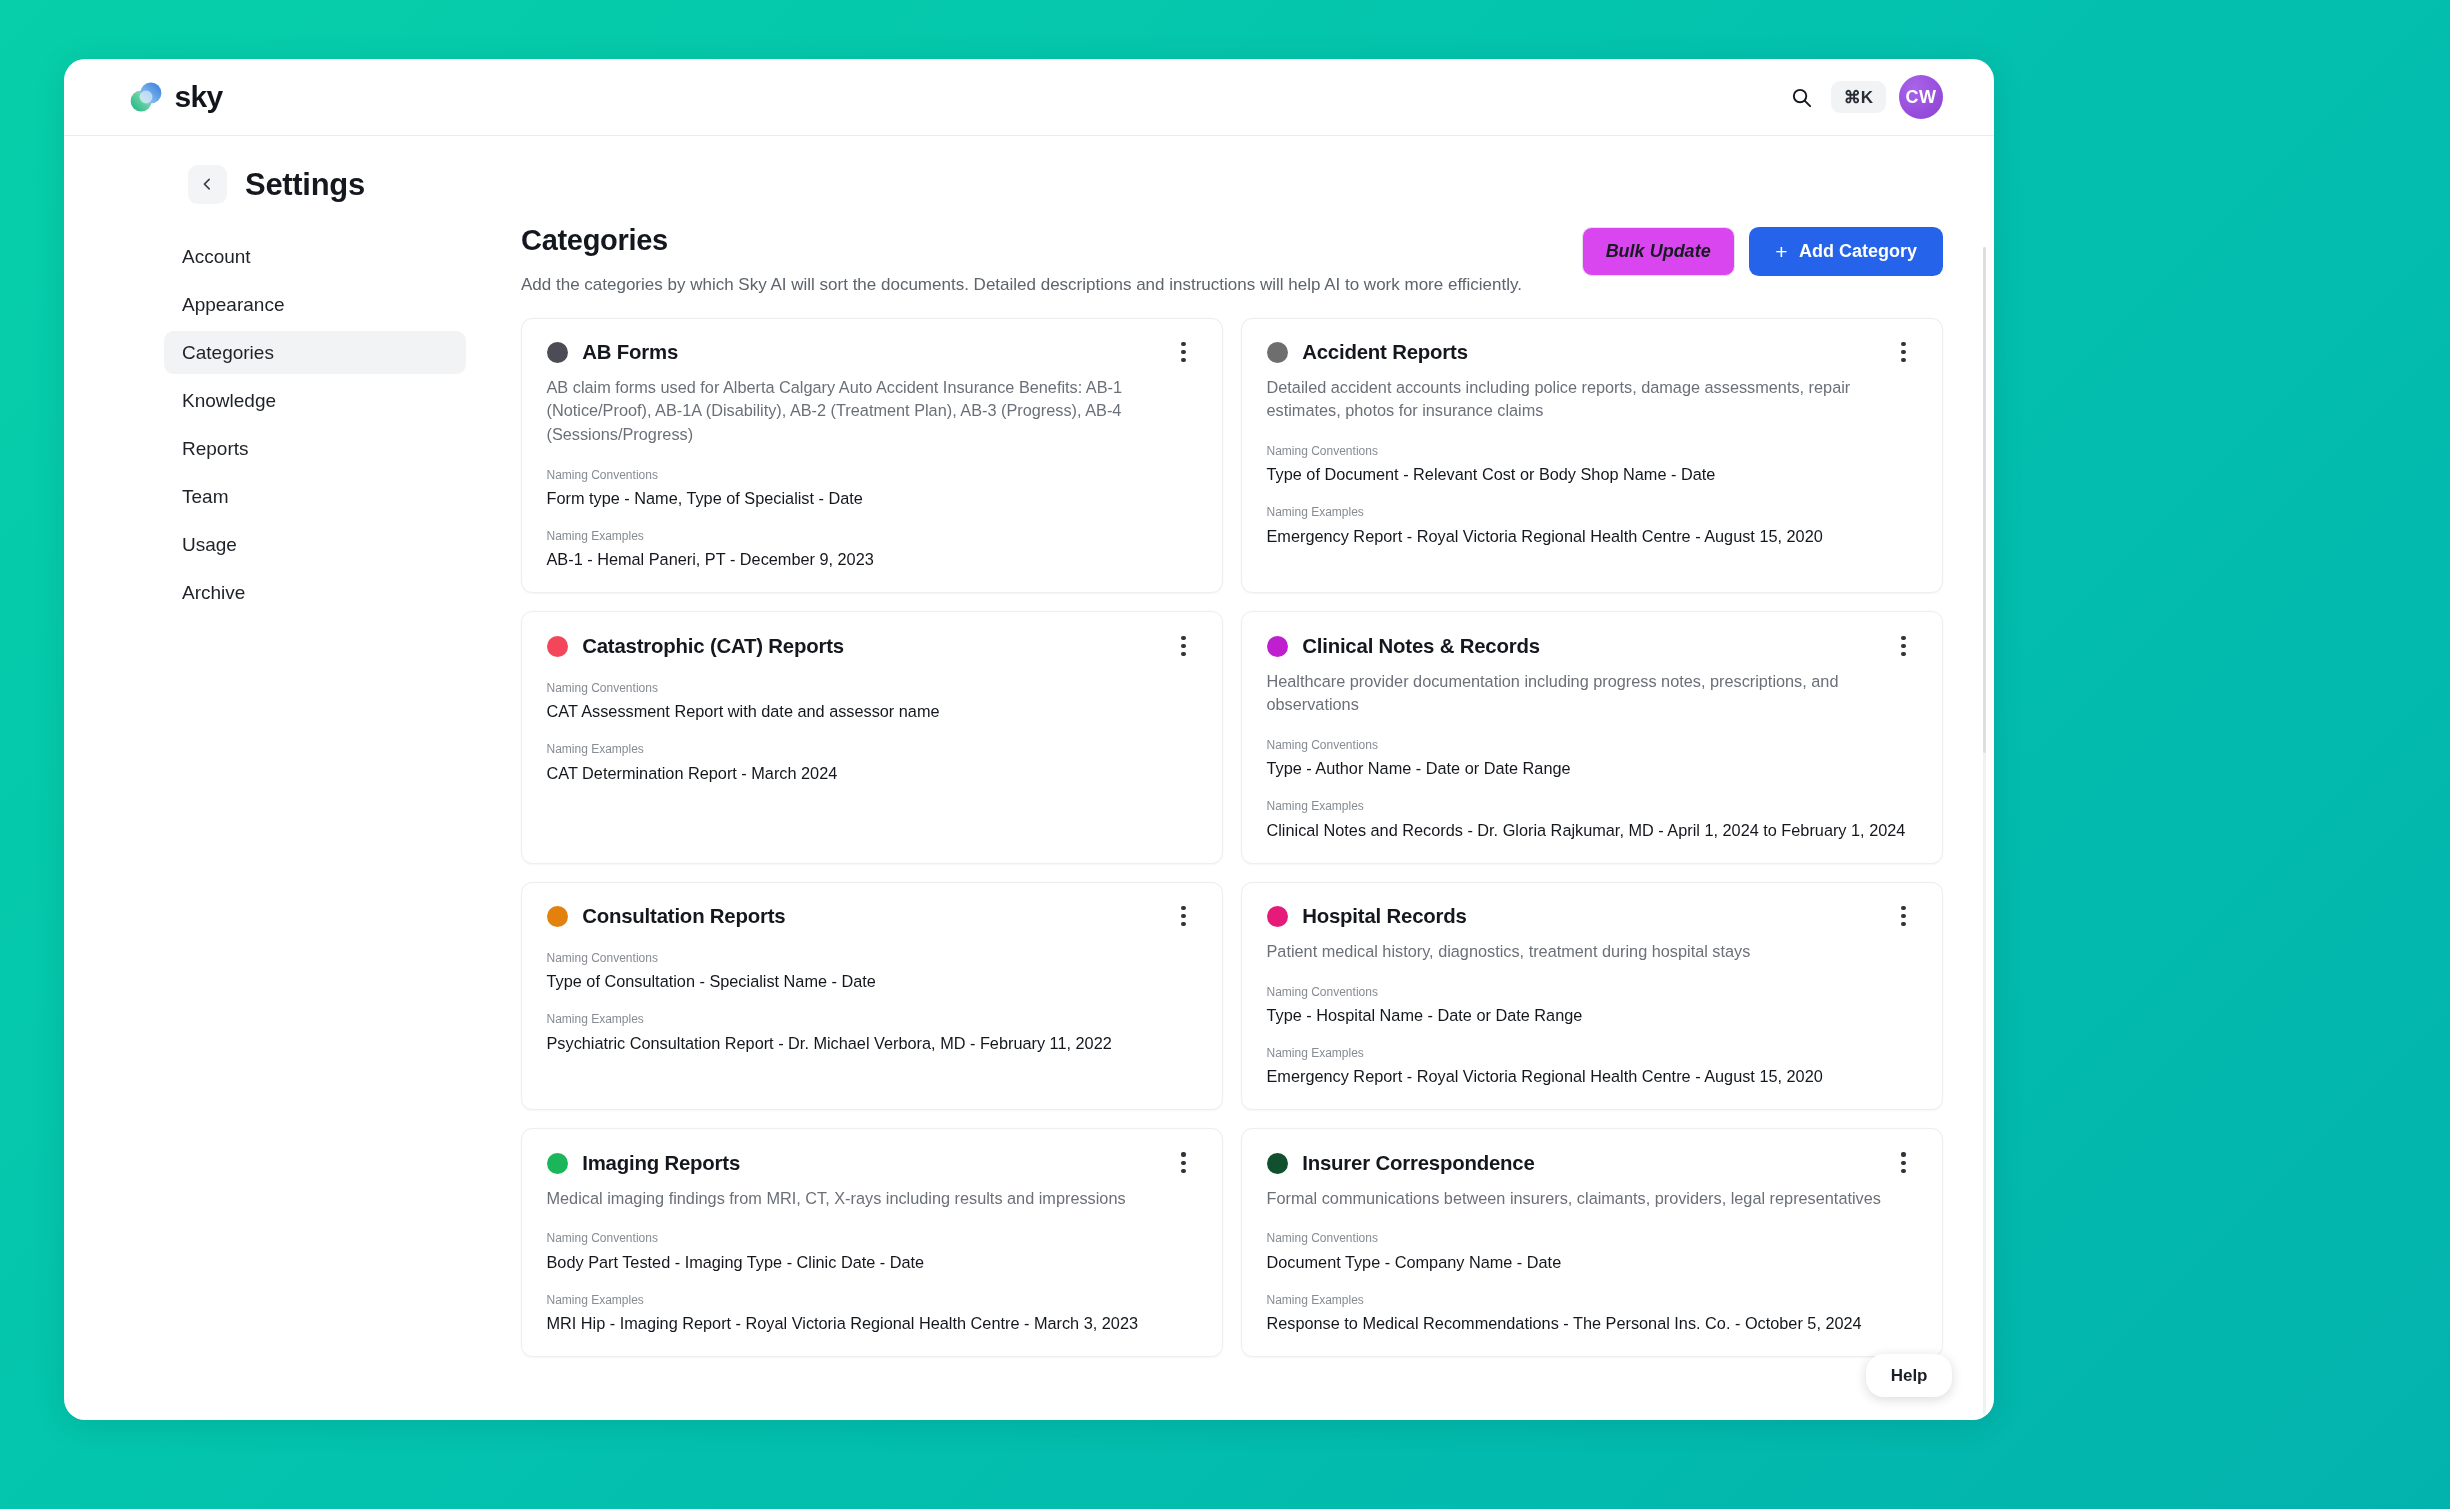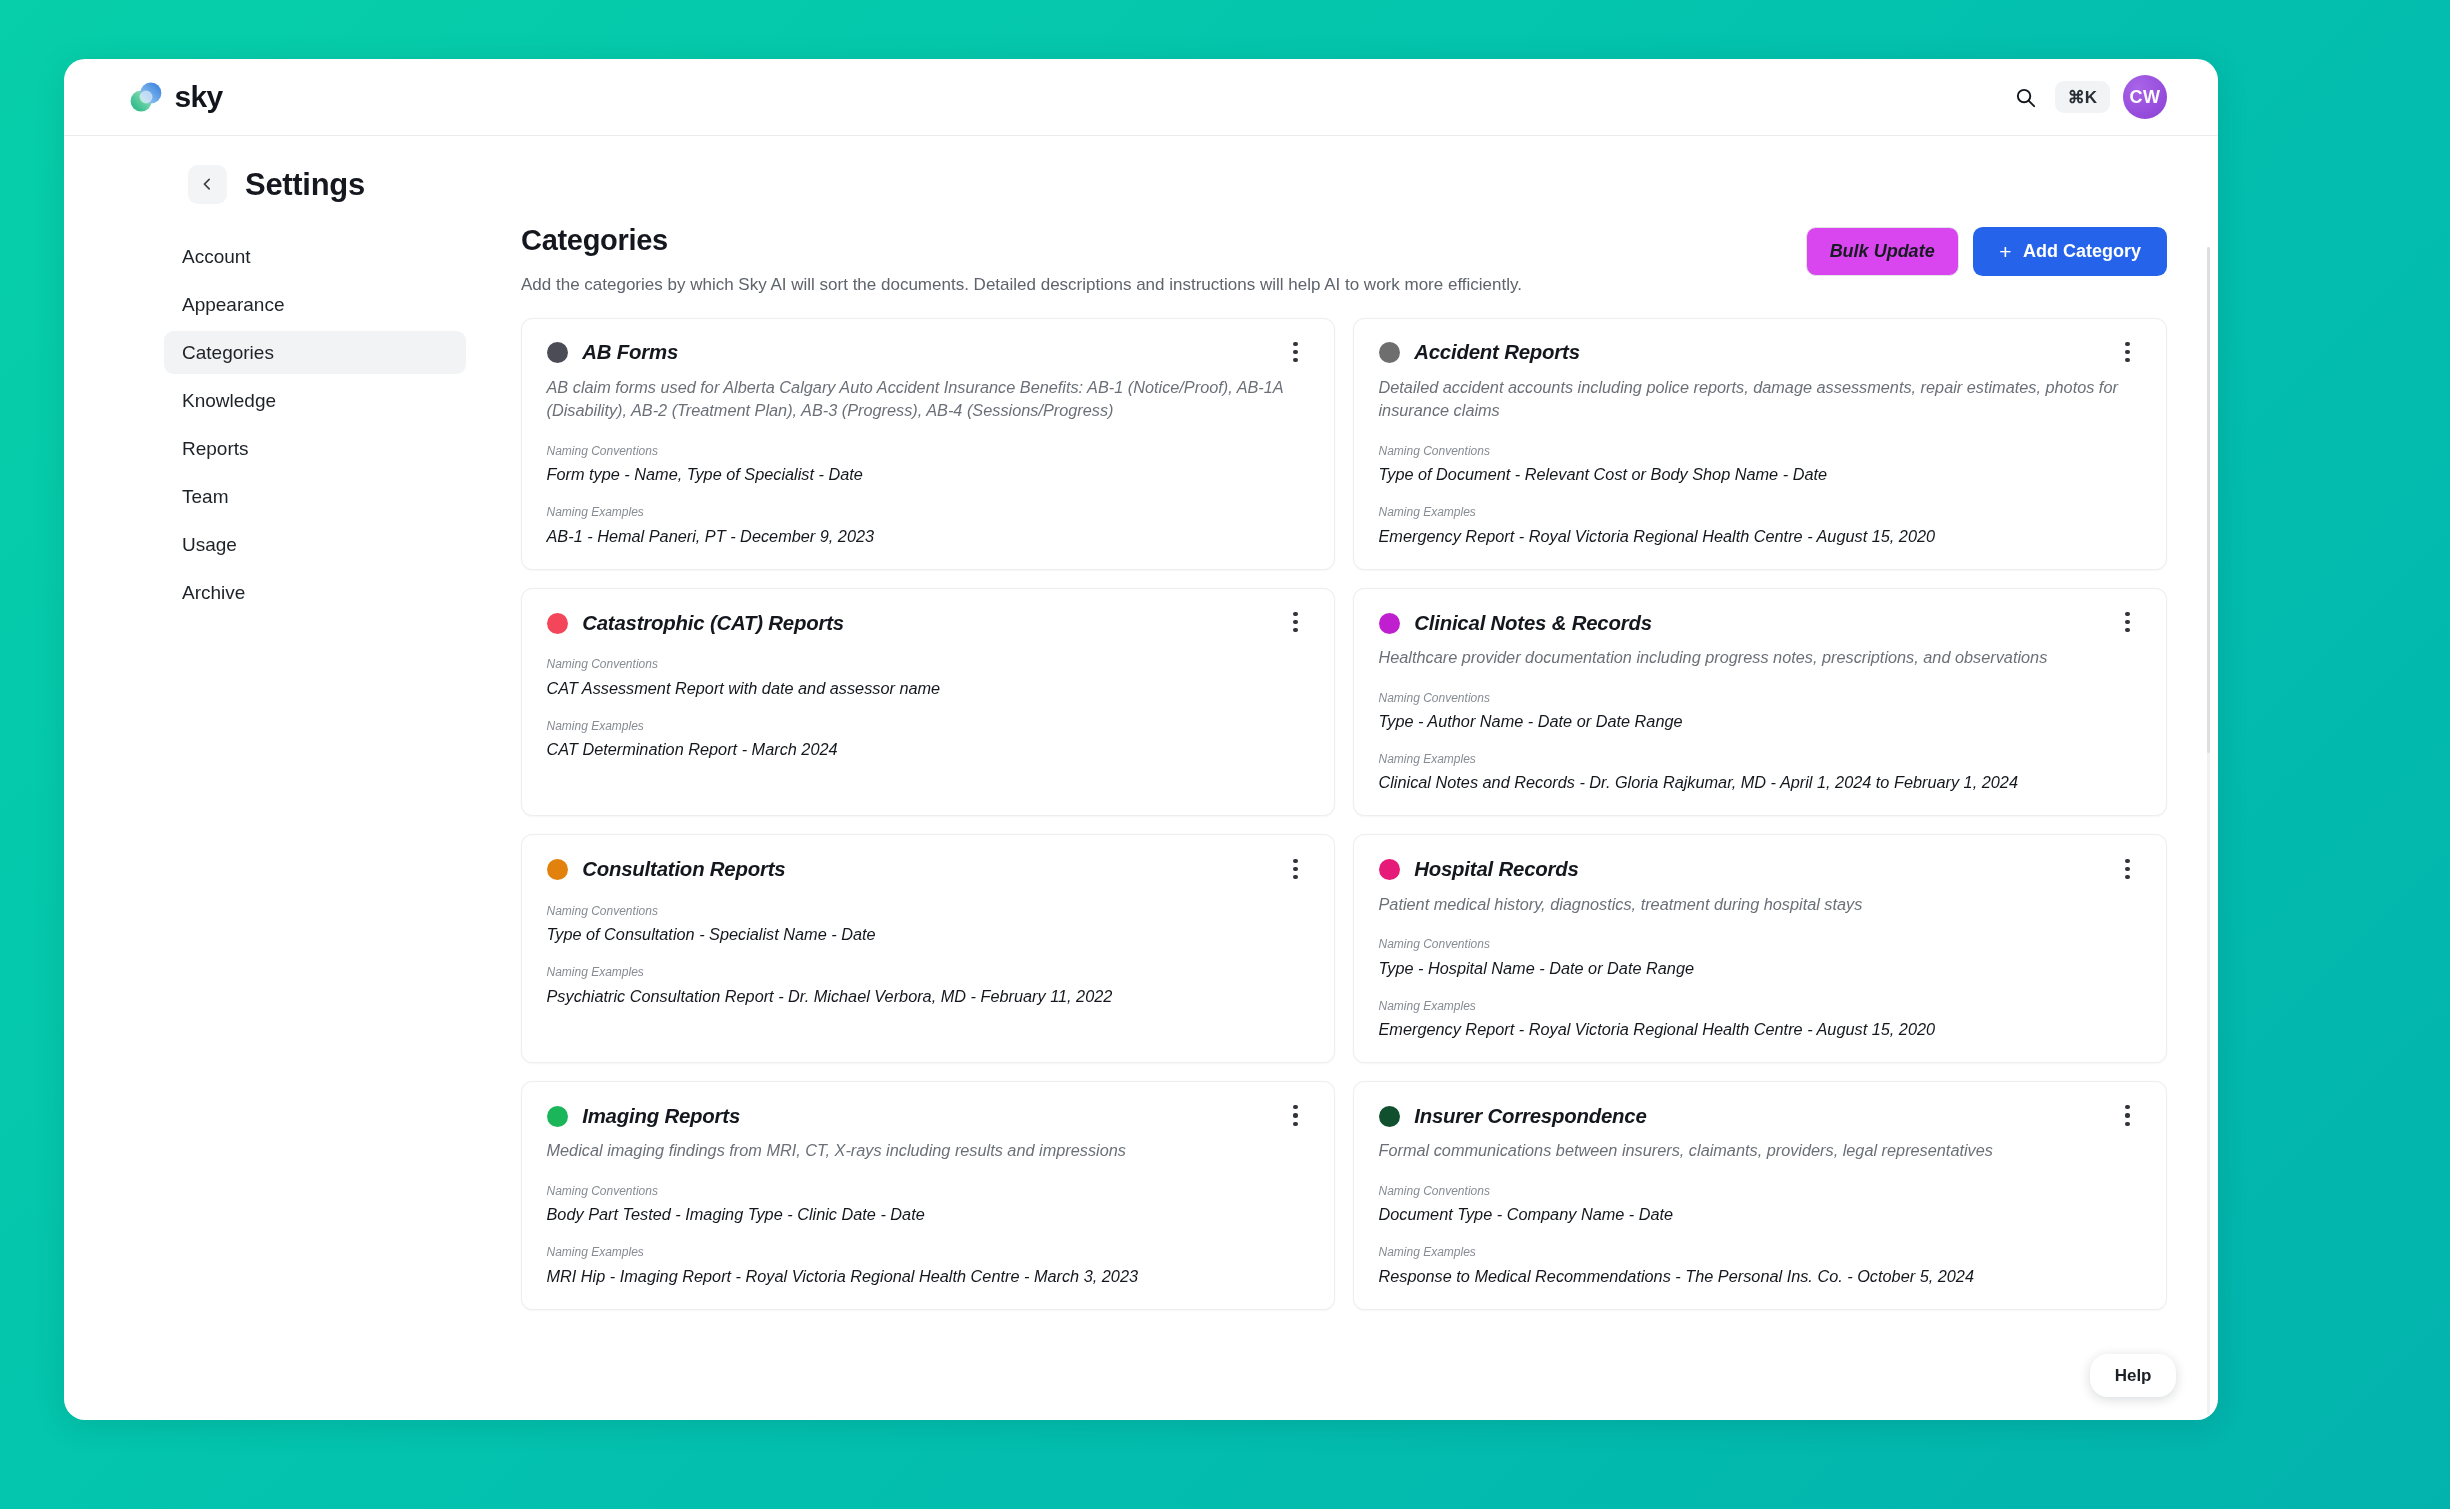--- a/index.html
+++ b/index.html
@@ -10,21 +10,21 @@
   }
   body {
     background: linear-gradient(135deg, #07cfa9 0%, #03c3ae 45%, #02b3ad 100%);
     position: relative;
   }
 
   
   .app-window {
     position: absolute;
     left: 64px; top: 59px;
-    width: 2154px; height: 1361px;
+    width: 1930px; height: 1361px;
     background: #ffffff;
     border-radius: 21px 21px 21px 21px;
     overflow: hidden;
     box-shadow: 0 4.9px 33px rgba(0,0,0,.10);
   }
 
   
   .topbar {
     height: 77px;
     border-bottom: 0.8px solid #ececee;
@@ -110,21 +110,21 @@
   }
   .btn-primary {
     background: #2563eb; color: #fff; border: none;
     padding: 14px 26px; gap: 11.4px;
   }
   .btn-primary .plus { font-size: 21px; line-height: 1; font-weight: 500; }
 
   
   .grid {
     display: grid; grid-template-columns: 1fr 1fr;
-    gap: 18px; margin-top: 23px; font-style: italic;
+    gap: 18px; margin-top: 23px;
   }
   .card {
     background: #fff; border: 0.8px solid #eceef0;
     border-radius: 11.4px; padding: 21px 24.5px 23px 24.5px;
     position: relative;
     box-shadow: 0 0.8px 1.6px rgba(16,24,40,.04);
   }
   .card-head { display: flex; align-items: center; gap: 14.7px; }
   .dot { width: 21px; height: 21px; border-radius: 50%; flex: 0 0 21px; }
   .card-title {

